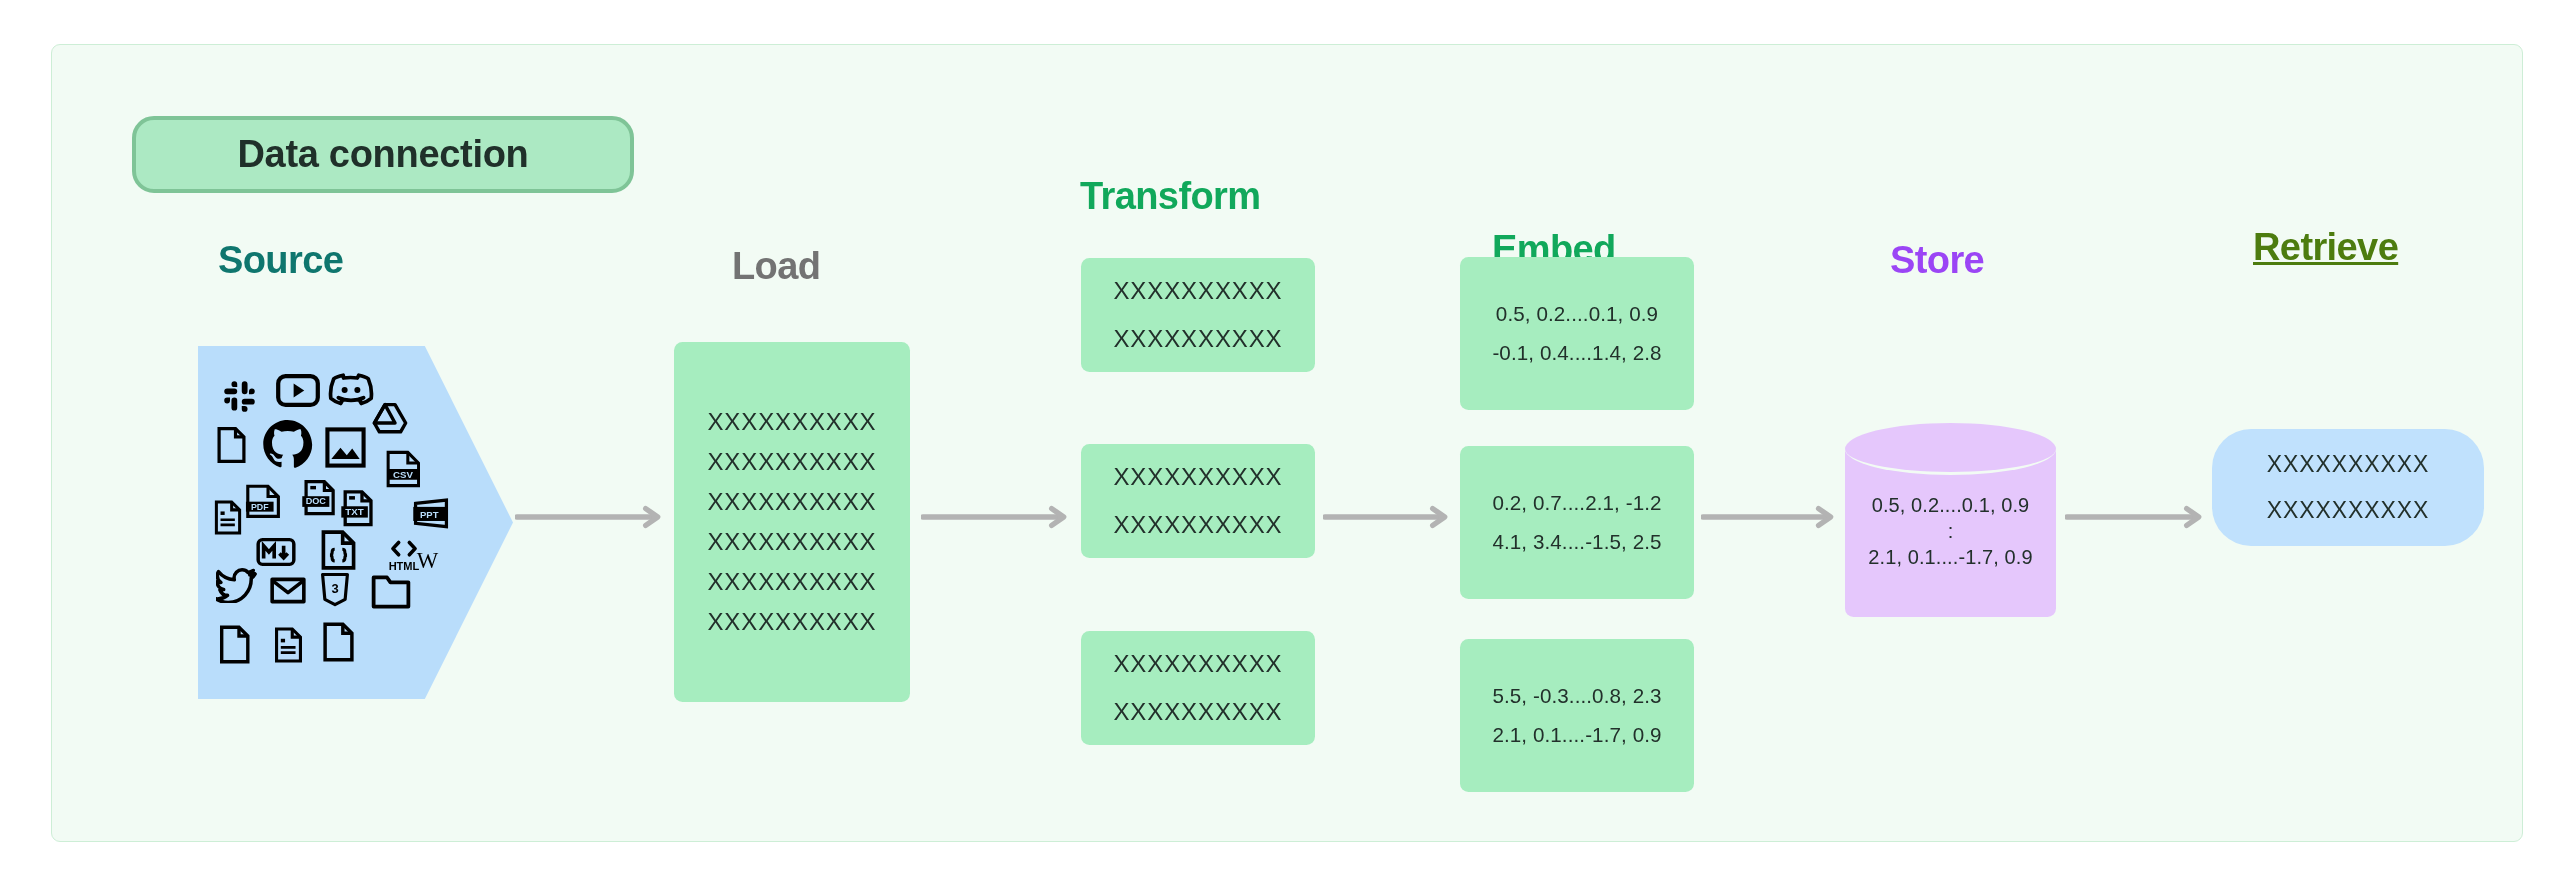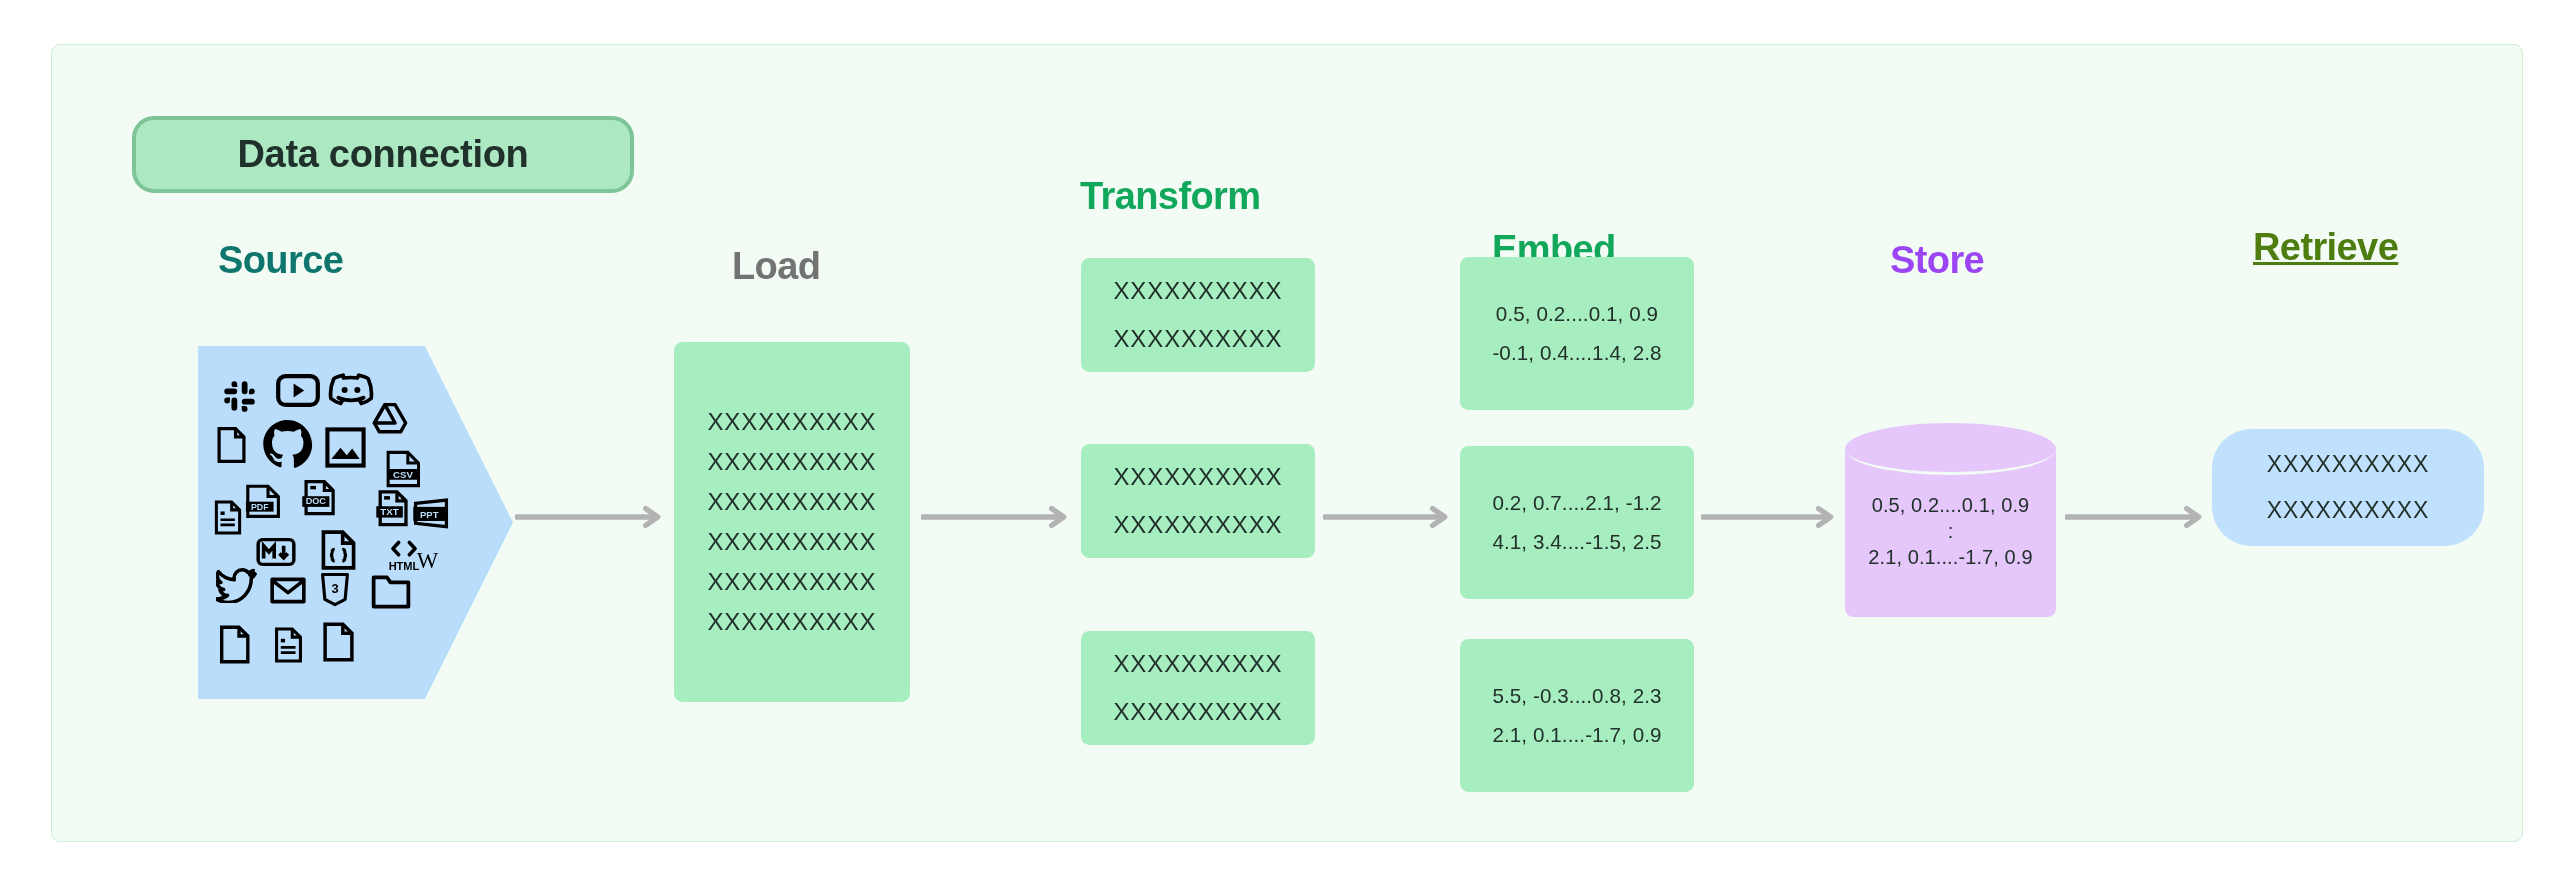--- a/index.html
+++ b/index.html
@@ -234,21 +234,21 @@
   </div>
   <div class="icon-cell" style="left:247px;top:432px;width:42px;height:42px;">
     <svg width="40" height="39" viewBox="0 0 21 20" fill="none" stroke="currentColor" stroke-width="1.7">
       <path d="M3.2 1.2h9.6l4.6 4.6v12.2H3.2z"></path>
       <path d="M12.8 1.2v4.6h4.6"></path>
       <rect x="5.4" y="3.4" width="3" height="1.8" fill="currentColor" stroke="none"></rect>
       <rect x="1.2" y="8.8" width="14.2" height="5.6" fill="currentColor" stroke="none"></rect>
       <text x="8.3" y="13.1" font-size="4.8" font-weight="bold" fill="#b9ddfb" text-anchor="middle" font-family="Liberation Sans, sans-serif" stroke="none">DOC</text>
     </svg>
   </div>
-  <div class="icon-cell" style="left:318px;top:442px;width:44px;height:44px;">
+  <div class="icon-cell" style="left:283px;top:442px;width:44px;height:44px;">
     <svg width="41" height="40" viewBox="0 0 21 20" fill="none" stroke="currentColor" stroke-width="1.7">
       <path d="M4.2 1.2h8.6l4.6 4.6v12.2H4.2z"></path>
       <path d="M12.8 1.2v4.6h4.6"></path>
       <rect x="6.2" y="3.4" width="3" height="1.8" fill="currentColor" stroke="none"></rect>
       <rect x="2.2" y="8.6" width="13.6" height="5.8" fill="currentColor" stroke="none"></rect>
       <text x="9" y="13" font-size="5" font-weight="bold" fill="#b9ddfb" text-anchor="middle" font-family="Liberation Sans, sans-serif" stroke="none">TXT</text>
     </svg>
   </div>
   <div class="icon-cell" style="left:358px;top:450px;width:42px;height:38px;">
     <svg width="40" height="35" viewBox="0 0 21 18" fill="none" stroke="currentColor" stroke-width="1.7">

